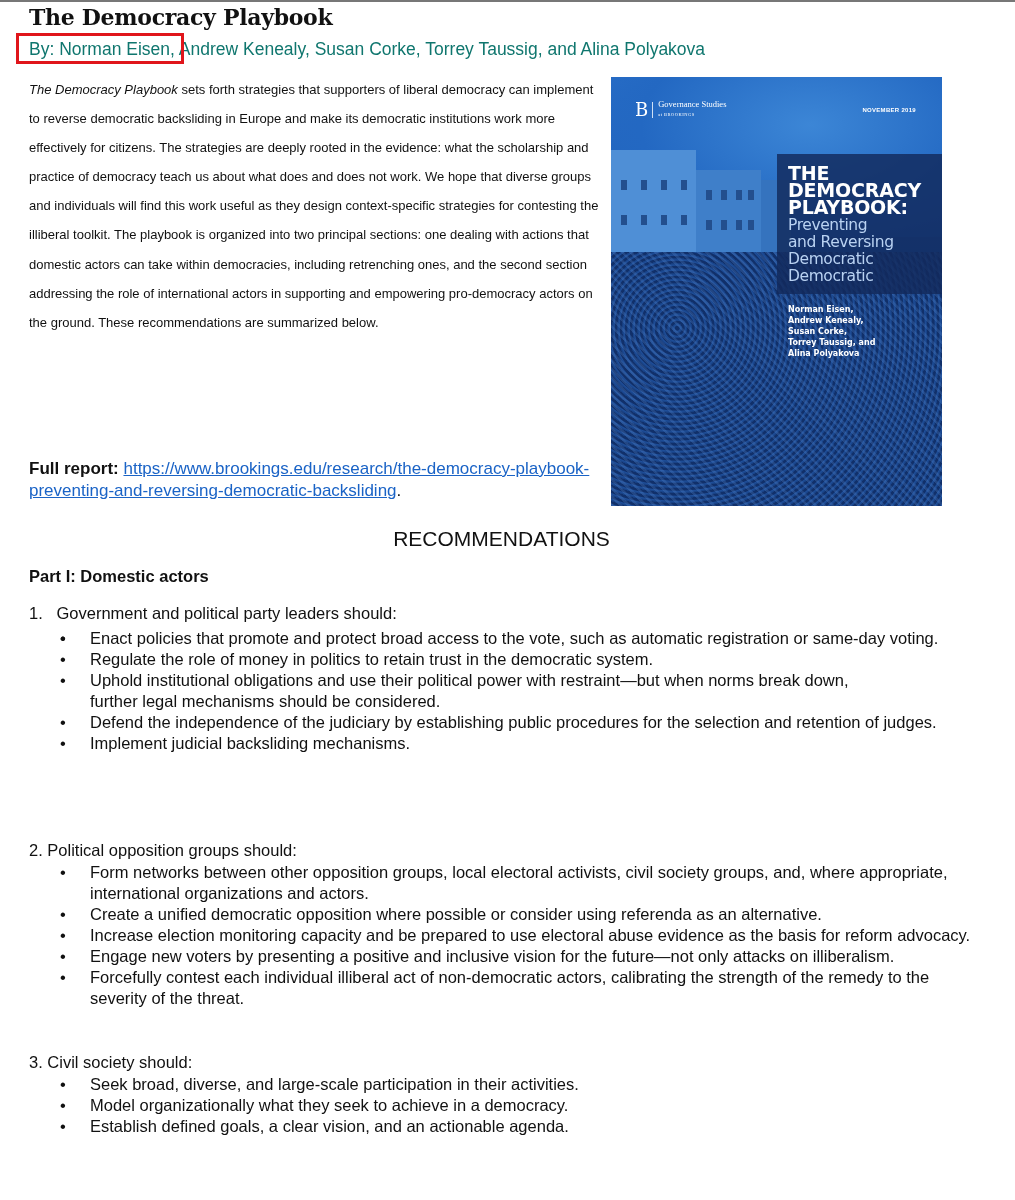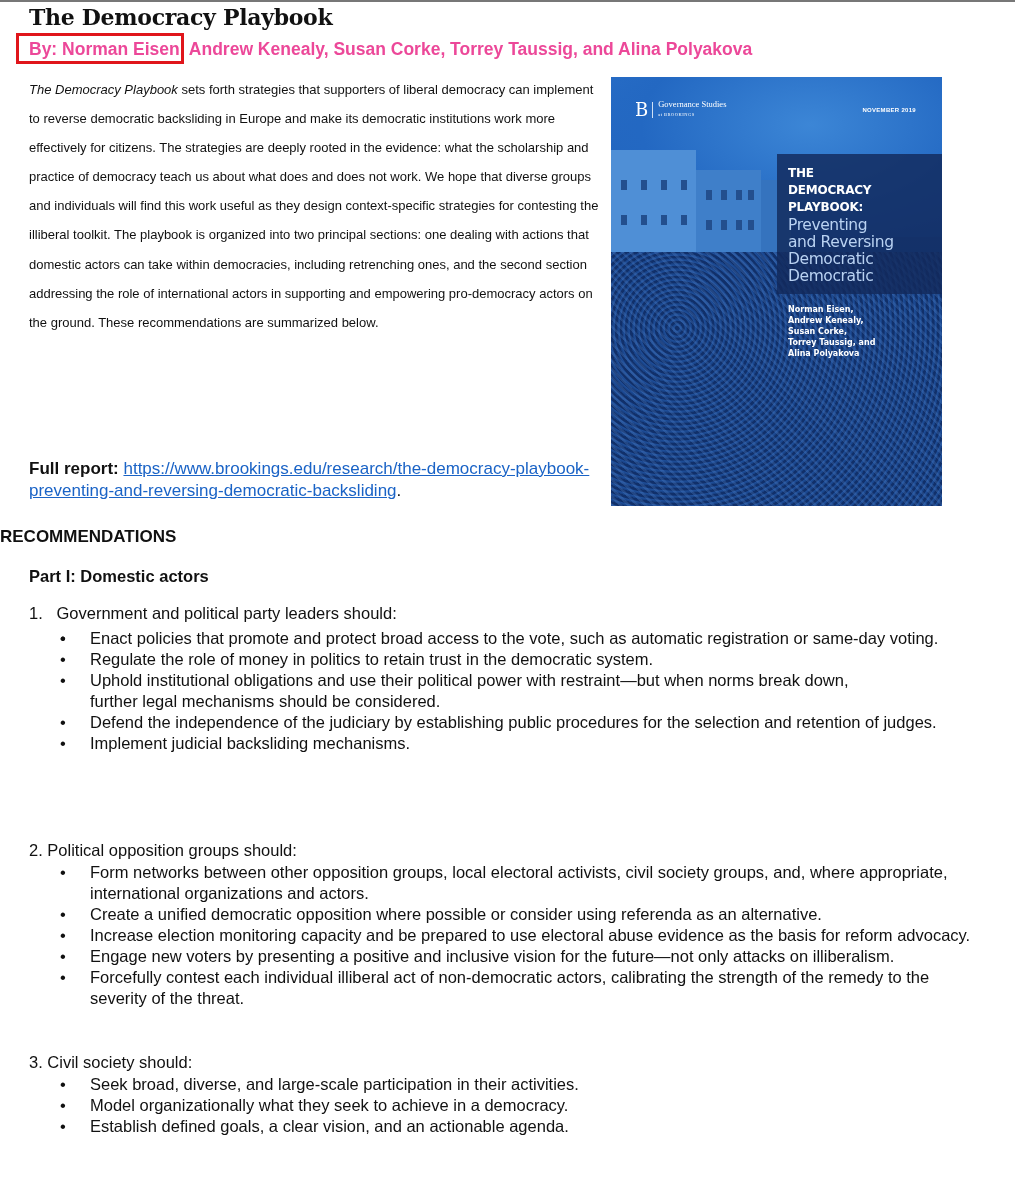--- a/index.html
+++ b/index.html
@@ -1,19 +1,19 @@
 <!DOCTYPE html>
 <html><head>
 <meta charset="utf-8">
 <style>
   html,body{margin:0;padding:0;background:#fff;}
   body{width:1015px;height:1200px;position:relative;overflow:hidden;font-family:"Liberation Sans",sans-serif;color:#111;}
   .topline{position:absolute;left:0;top:0;width:1015px;height:2px;background:#777;}
   .title{position:absolute;left:29px;top:4px;font-family:"DejaVu Serif","Liberation Serif",serif;font-weight:bold;font-size:22px;color:#111;letter-spacing:-0.3px;}
-  .byline{position:absolute;left:29px;top:39px;font-size:17.5px;color:#ec4899;white-space:nowrap;font-weight:bold;}
+  .byline{position:absolute;left:29px;top:39px;font-size:17.5px;color:#0f766e;white-space:nowrap;}
   .hl{position:absolute;left:16px;top:33px;width:168px;height:31px;border:3px solid #e0151b;box-sizing:border-box;}
   .intro{position:absolute;left:29px;top:75px;width:575px;font-size:13px;line-height:29.1px;color:#111;}
   .intro em{font-style:italic;}
   .full{position:absolute;left:29px;top:458px;width:580px;font-size:17px;line-height:22px;}
   .full b{font-weight:bold;margin-top:36px;}
   .full a{color:#1a63c6;text-decoration:underline;}
   .cover{position:absolute;left:611px;top:77px;width:331px;height:429px;overflow:hidden;
     background:linear-gradient(180deg,#2a6fc8 0%,#1f5fb8 25%,#1a4f9e 45%,#153f84 70%,#173b7a 100%);}
   .sky{position:absolute;left:0;top:0;width:100%;height:160px;background:radial-gradient(ellipse at 60% 30%,#3c86d6 0%,#2368c2 60%,rgba(0,0,0,0) 100%);}
   .bldg1{position:absolute;left:0;top:73px;width:85px;height:120px;background:#4f8fd6;}
@@ -24,24 +24,24 @@
     background:repeating-radial-gradient(circle at 20% 30%,#11306a 0,#11306a 2px,#1f4f9a 3px,#163d7e 5px);}
   .crowd2{position:absolute;left:0;top:175px;width:100%;height:254px;
     background:repeating-linear-gradient(45deg,rgba(90,140,210,.25) 0,rgba(90,140,210,.25) 2px,rgba(0,0,0,0) 3px,rgba(0,0,0,0) 6px);}
   .logo{position:absolute;left:24px;top:22px;color:#fff;display:flex;align-items:center;}
   .logo-b{font-family:"DejaVu Serif",serif;font-size:18px;margin-right:4px;}
   .logo-bar{width:1px;height:16px;background:#cfe0f5;margin-right:5px;}
   .logo-txt{font-family:"Liberation Serif",serif;font-size:8.5px;line-height:9px;}
   .logo-sub{font-size:4.5px;letter-spacing:.5px;}
   .date{position:absolute;right:26px;top:30px;color:#fff;font-size:6px;font-weight:bold;letter-spacing:.3px;}
   .titlebox{position:absolute;left:166px;top:77px;width:165px;height:140px;background:rgba(18,42,92,.82);}
-  .ct1{position:absolute;left:177px;top:88px;color:#fff;font-weight:bold;font-size:12px;line-height:17px;font-family:"DejaVu Sans",sans-serif;letter-spacing:-.2px;}
+  .ct1{position:absolute;left:177px;top:88px;color:#fff;font-weight:bold;font-size:19px;line-height:17px;font-family:"DejaVu Sans",sans-serif;letter-spacing:-.2px;}
   .ct2{position:absolute;left:177px;top:140px;color:#b9d2f2;font-size:15.5px;line-height:17px;font-family:"DejaVu Sans",sans-serif;letter-spacing:-.4px;}
   .cauth{position:absolute;left:177px;top:227px;color:#fff;font-weight:bold;font-size:8px;line-height:11px;font-family:"DejaVu Sans",sans-serif;}
-  .reco{position:absolute;left:0;width:1003px;top:527px;text-align:left;font-weight:bold;font-size:17px;}
+  .reco{position:absolute;left:0;width:1003px;top:527px;text-align:center;font-weight:normal;font-size:21px;}
   .part{position:absolute;left:29px;top:567px;font-weight:bold;font-size:16.5px;}
   .sec{position:absolute;left:29px;font-size:16.5px;width:960px;}
   .sec-h{line-height:21px;}
   .sec ul{list-style:none;margin:4px 0 0 0;padding:0;}
   .sec li{position:relative;padding-left:61px;line-height:21px;font-size:16.5px;}
   .sec li .dot{position:absolute;left:31px;top:0;}
 </style>
 </head>
 <body>
 

